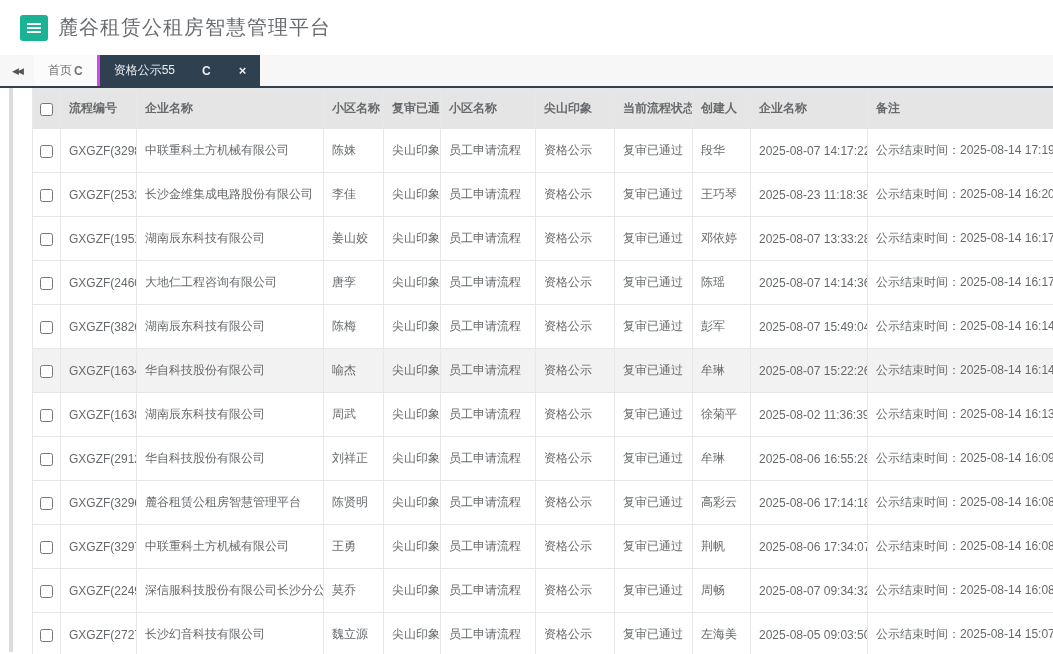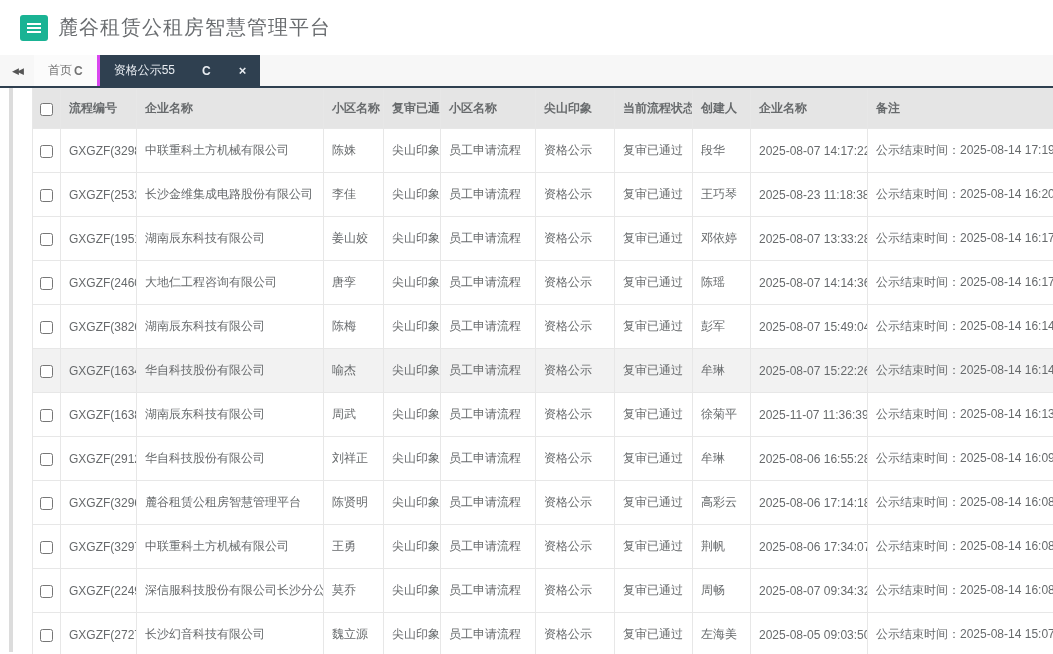--- a/index.html
+++ b/index.html
@@ -188,21 +188,21 @@
         <tr>
           <td class="col-check"><input type="checkbox" style=""></td>
           <td>GXGZF(16384)</td>
           <td>湖南辰东科技有限公司</td>
           <td>周武</td>
           <td>尖山印象</td>
           <td>员工申请流程</td>
           <td>资格公示</td>
           <td>复审已通过</td>
           <td>徐菊平</td>
-          <td>2025-11-07 11:36:39</td>
+          <td>2025-08-02 11:36:39</td>
           <td>公示结束时间：2025-08-14 16:13:42</td>
         </tr>
         <tr>
           <td class="col-check"><input type="checkbox" style=""></td>
           <td>GXGZF(2912)</td>
           <td>华自科技股份有限公司</td>
           <td>刘祥正</td>
           <td>尖山印象</td>
           <td>员工申请流程</td>
           <td>资格公示</td>

